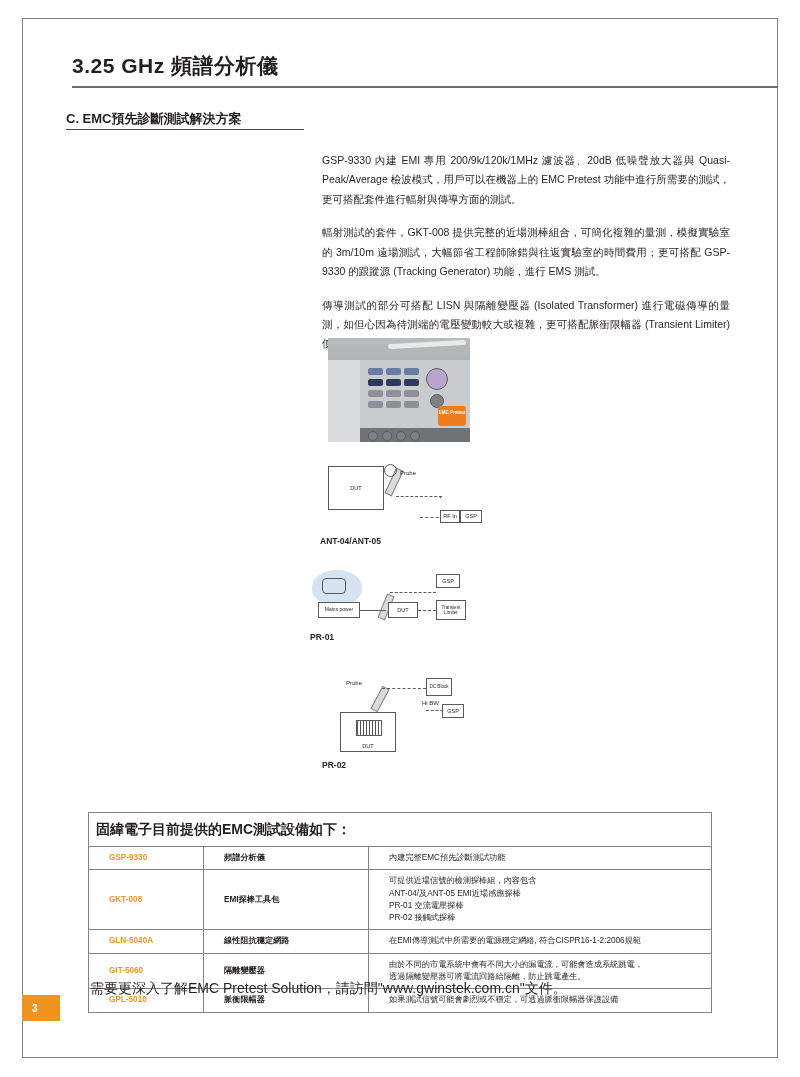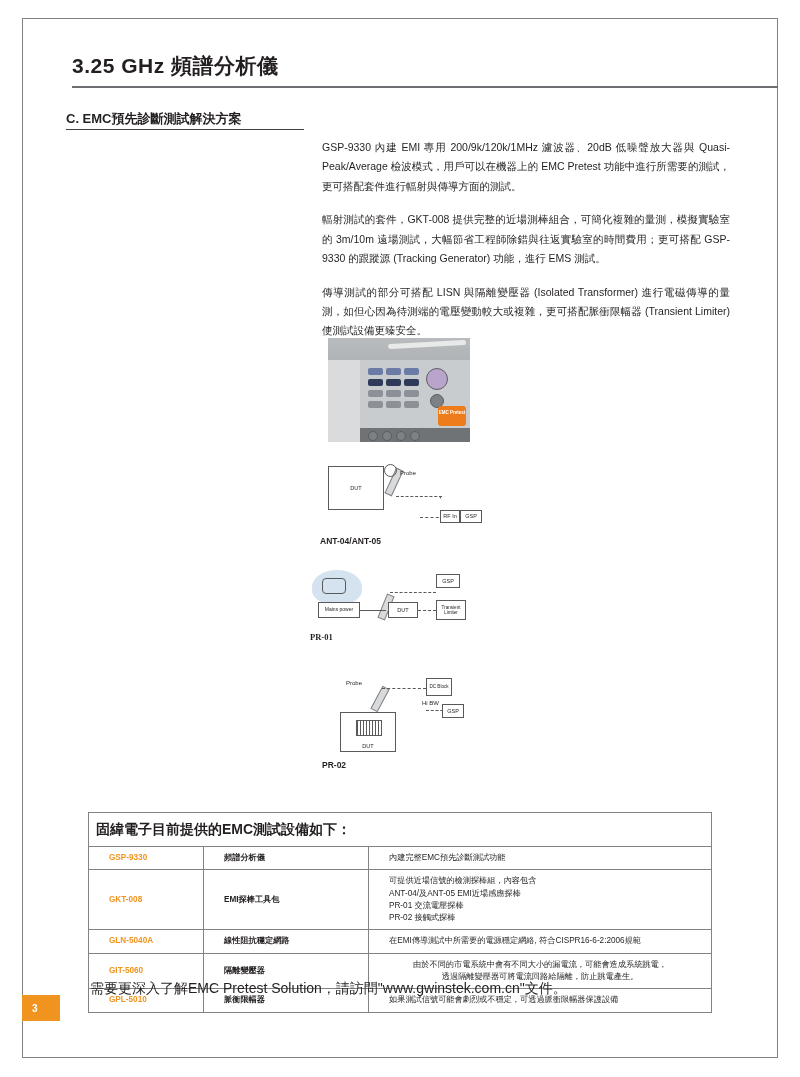--- a/index.html
+++ b/index.html
@@ -61,21 +61,21 @@
     position: absolute;
     left: 322px;
     top: 138px;
     width: 408px;
     font-size: 10.5px;
     line-height: 1.85;
     text-align: justify;
     color: #231f20;
   }
   .body-col p {
-    margin: 0 0 14px 0;
+    margin: 13px 0 14px 0;
   }
   
   .photo {
     position: absolute;
     left: 328px;
     top: 338px;
     width: 142px;
     height: 104px;
     background: linear-gradient(180deg, #b9bcbe 0%, #a7abad 40%, #8f9396 100%);
     overflow: hidden;
@@ -290,21 +290,21 @@
   <div style="position:absolute; left:2px; top:2px; width:50px; height:34px; background:#d5e3f0; border-radius:50% 50% 40% 40%;"></div>
   <div style="position:absolute; left:12px; top:10px; width:22px; height:14px; border:1px solid #58595b; border-radius:4px;"></div>
   <div class="probe-body" style="left:72px; top:26px; width:6px; height:24px; transform:rotate(22deg);"></div>
   <div class="dline" style="left:44px; top:42px; width:32px;"></div>
   <div class="dbox" style="left:8px; top:34px; width:42px; height:16px; font-size:5px;">Mains power</div>
   <div class="dbox" style="left:78px; top:34px; width:30px; height:16px;">DUT</div>
   <div class="ddash" style="left:80px; top:24px; width:46px;"></div>
   <div class="dbox" style="left:126px; top:6px; width:24px; height:14px;">GSP</div>
   <div class="ddash" style="left:108px; top:42px; width:18px;"></div>
   <div class="dbox" style="left:126px; top:32px; width:30px; height:20px; font-size:4.6px;">Transient Limiter</div>
-  <div class="dcap" style="top:64px; left:0;font-family:Liberation Serif, serif;">PR-01</div>
+  <div class="dcap" style="top:64px; left:0;">PR-01</div>
 </div>
 
 <div class="diagram" style="left:322px; top:676px; width:170px; height:100px;">
   <div style="position:absolute; left:24px; top:4px;">Probe</div>
   <div class="probe-body" style="left:54px; top:10px; width:6px; height:24px; transform:rotate(28deg);"></div>
   <div class="ddash" style="left:60px; top:12px; width:44px;"></div>
   <div class="dbox" style="left:104px; top:2px; width:26px; height:18px; font-size:4.6px;">DC Block</div>
   <div style="position:absolute; left:100px; top:24px;">Hi BW</div>
   <div class="ddash" style="left:104px; top:34px; width:22px;"></div>
   <div class="dbox" style="left:120px; top:28px; width:22px; height:14px;">GSP</div>
@@ -327,26 +327,26 @@
     <td class="model">GKT-008</td>
     <td class="name">EMI探棒工具包</td>
     <td style="white-space:pre-line;">可提供近場信號的檢測探棒組，內容包含
 ANT-04/及ANT-05 EMI近場感應探棒
 PR-01 交流電壓探棒
 PR-02 接觸式探棒</td>
   </tr>
   <tr>
     <td class="model">GLN-5040A</td>
     <td class="name">線性阻抗穩定網路</td>
-    <td>在EMI傳導測試中所需要的電源穩定網絡, 符合CISPR16-6-2:2006規範</td>
+    <td>在EMI傳導測試中所需要的電源穩定網絡, 符合CISPR16-1-2:2006規範</td>
   </tr>
   <tr>
     <td class="model">GIT-5060</td>
     <td class="name">隔離變壓器</td>
-    <td style="white-space:pre-line;text-align:center;">由於不同的市電系統中會有不同大小的漏電流，可能會造成系統跳電，
+    <td style="white-space:pre-line;">由於不同的市電系統中會有不同大小的漏電流，可能會造成系統跳電，
 透過隔離變壓器可將電流回路給隔離，防止跳電產生。</td>
   </tr>
   <tr>
     <td class="model">GPL-5010</td>
     <td class="name">脈衝限幅器</td>
     <td>如果測試信號可能會劇烈或不穩定，可透過脈衝限幅器保護設備</td>
   </tr>
 </tbody>
   </table>
 

